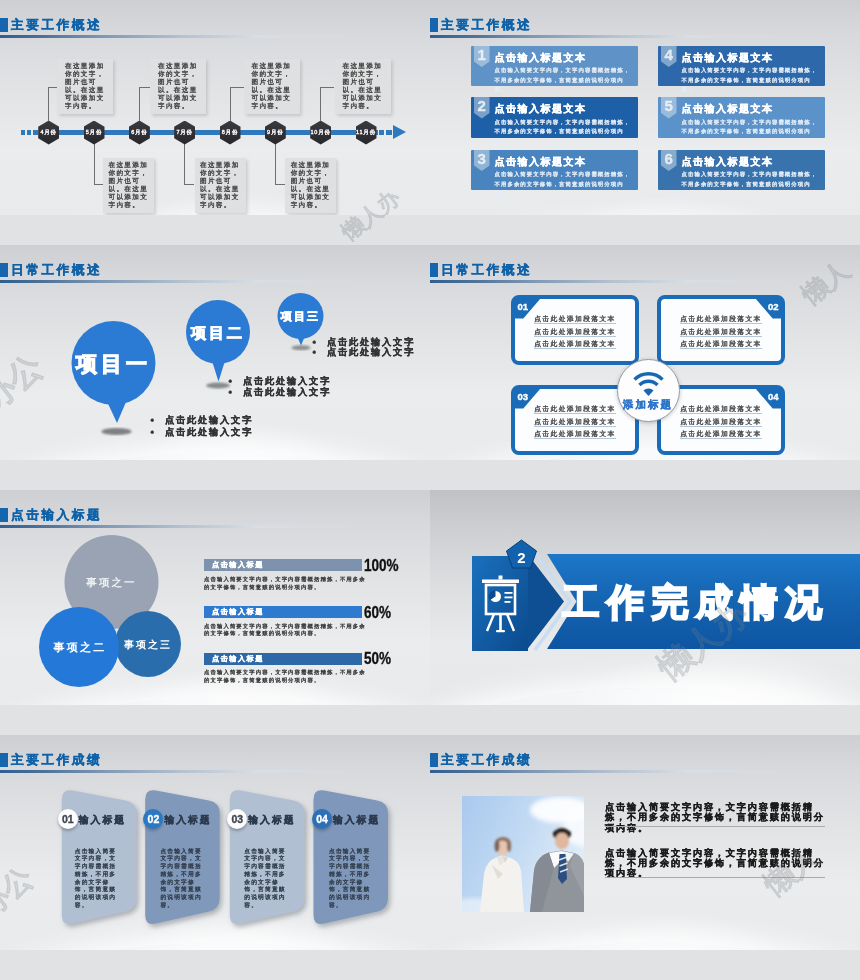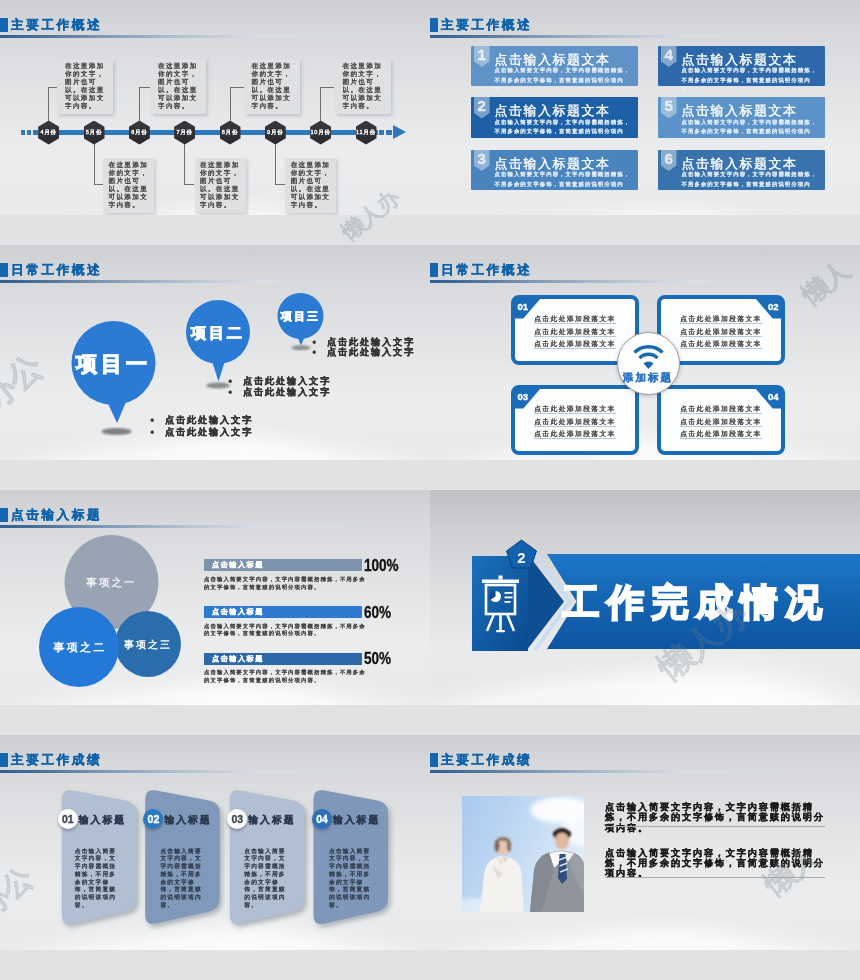--- a/index.html
+++ b/index.html
@@ -15,21 +15,21 @@
 .abs{position:absolute}
 .u4{display:inline-block;border-bottom:1px solid #b3c6da;line-height:9px}
 
 .hex{position:absolute;width:21px;height:24px;background:linear-gradient(180deg,#3a393f,#28272c);clip-path:polygon(50% 0,100% 26%,100% 74%,50% 100%,0 74%,0 26%);color:#fff;font-size:5.5px;letter-spacing:0.8px;display:flex;align-items:center;justify-content:center;z-index:3}
 .gbox{position:absolute;background:#dfe0e2;box-shadow:1.5px 2px 3px rgba(125,127,131,.32);color:#454545;font-size:6.6px;letter-spacing:1.32px;line-height:7.9px;padding:3.5px 5px;z-index:2}
 .cline{position:absolute;background:#6f6f6f;z-index:1}
 .tl-dash{position:absolute;top:129.8px;height:5.4px;background:#2e79bd}
 
 .b2{position:absolute;width:167.5px;border-radius:1px}
 .b2 .tag{position:absolute;left:3.5px;top:0;width:15.5px;height:21.5px;background:rgba(222,231,241,.48);clip-path:polygon(0 0,100% 0,100% 74%,50% 100%,0 74%);color:rgba(240,244,249,.85);font-size:15px;font-weight:bold;text-align:center;line-height:18px}
-.b2 .t{position:absolute;left:24px;top:5px;font-size:13px;font-weight:normal;color:#fff;letter-spacing:1.5px;white-space:nowrap}
+.b2 .t{position:absolute;left:24px;top:5px;font-size:10px;font-weight:bold;color:#fff;letter-spacing:1.5px;white-space:nowrap}
 .b2 .d{position:absolute;left:24px;right:6px;top:20.5px;font-size:5.4px;letter-spacing:1.07px;line-height:9.5px;color:#e2ecf6}
 </style></head>
 <body>
 <div id="cv">
 
 <div class="slide" style="left:0;top:0">
  <div class="earth" style="top:228px"></div>
       <div class="spot" style="top:190px;opacity:.8"></div>
  <div class="hd">
         <div class="sq"></div>
@@ -163,21 +163,21 @@
 <div class="abs" style="left:0;right:0;top:14px;text-align:center;font-size:6.8px;letter-spacing:1.36px;color:#4a4a4a;line-height:12.7px"><span class="u4">点击此处添加段落文本</span><br><span class="u4">点击此处添加段落文本</span><br><span class="u4">点击此处添加段落文本</span></div>
       </div>
       <div class="abs" style="left:81px;top:140px;width:128px;height:70px;border:4.5px solid #1b6cb8;border-radius:8px;background:#fcfdfe">
 <div class="abs" style="left:-0.5px;top:-0.5px;width:26px;height:20px;background:#1b6cb8;clip-path:polygon(0 0,100% 0,34% 100%,0 100%);color:#fff;font-size:9.5px;font-weight:bold;line-height:15px;padding-left:3px;text-align:left">03</div>
 <div class="abs" style="left:0;right:0;top:14px;text-align:center;font-size:6.8px;letter-spacing:1.36px;color:#4a4a4a;line-height:12.7px"><span class="u4">点击此处添加段落文本</span><br><span class="u4">点击此处添加段落文本</span><br><span class="u4">点击此处添加段落文本</span></div>
       </div>
       <div class="abs" style="left:227px;top:140px;width:128px;height:70px;border:4.5px solid #1b6cb8;border-radius:8px;background:#fcfdfe">
 <div class="abs" style="right:-0.5px;top:-0.5px;width:26px;height:20px;background:#1b6cb8;clip-path:polygon(0 0,100% 0,100% 100%,66% 100%);color:#fff;font-size:9.5px;font-weight:bold;line-height:15px;padding-right:3px;text-align:right">04</div>
 <div class="abs" style="left:0;right:0;top:14px;text-align:center;font-size:6.8px;letter-spacing:1.36px;color:#4a4a4a;line-height:12.7px"><span class="u4">点击此处添加段落文本</span><br><span class="u4">点击此处添加段落文本</span><br><span class="u4">点击此处添加段落文本</span></div>
       </div>
-      <div class="abs" style="left:186.5px;top:87px;width:63px;height:63px;border-radius:50%;background:#fdfdfe;border:1px solid #9a9ea3;box-shadow:0 1px 4px rgba(0,0,0,.22)">
+      <div class="abs" style="left:186.5px;top:114px;width:63px;height:63px;border-radius:50%;background:#fdfdfe;border:1px solid #9a9ea3;box-shadow:0 1px 4px rgba(0,0,0,.22)">
 <svg width="61" height="36" viewBox="0 0 61 36" style="position:absolute;left:0;top:3px">
 <g fill="none" stroke="#1668b2" stroke-width="3.4">
 <path d="M16.5 16.5 A 19.8 19.8 0 0 1 44.5 16.5"></path>
 <path d="M21.5 22 A 12.7 12.7 0 0 1 39.5 22"></path>
 </g>
 <path d="M25.5 27.5 A 7 7 0 0 1 35.5 27.5 L30.5 33 Z" fill="#1668b2"></path>
 </svg>
 <div class="abs" style="left:0;right:0;top:38px;text-align:center;font-size:10.5px;letter-spacing:2.1px;font-weight:bold;color:#2e75c8;white-space:nowrap">添加标题</div>
       </div>
 </div>

